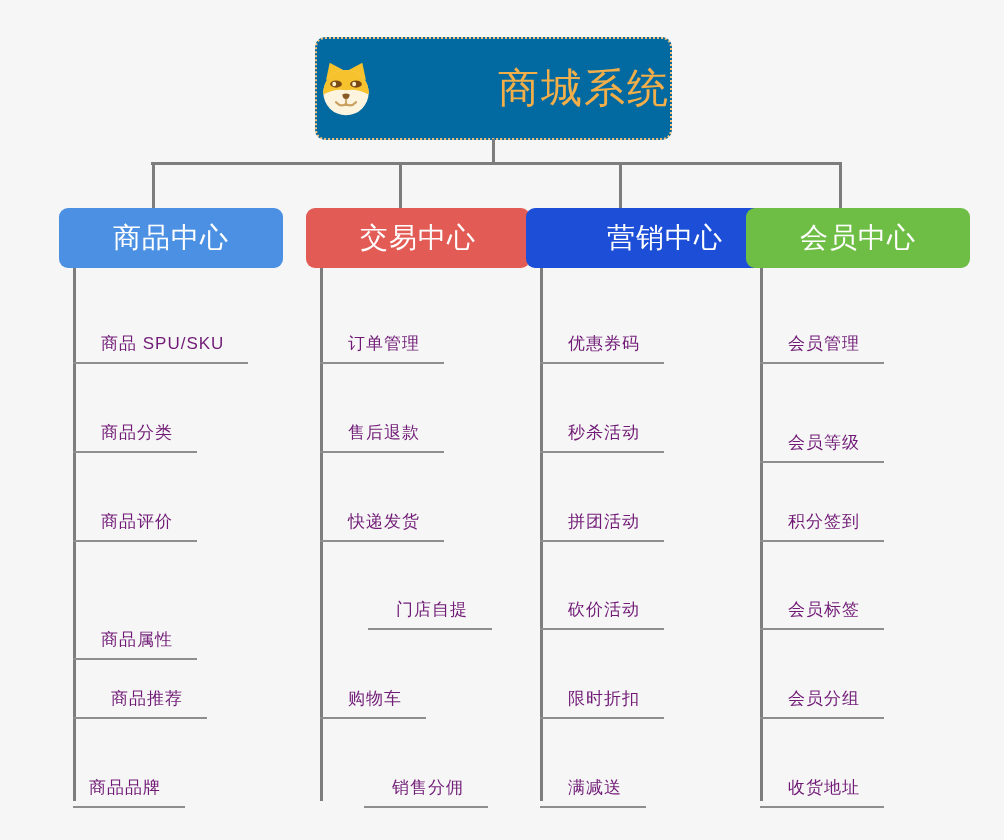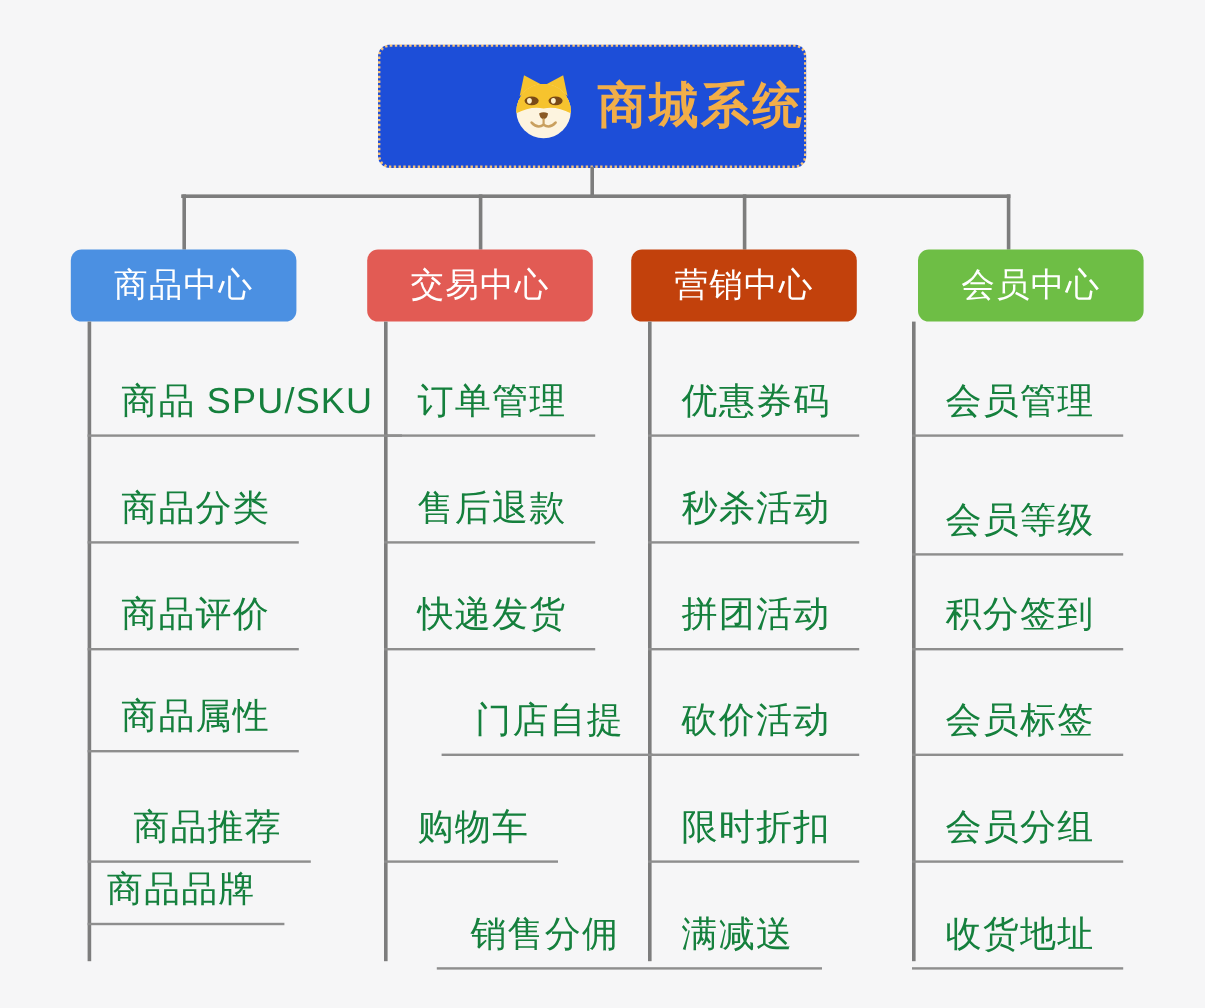--- a/index.html
+++ b/index.html
@@ -15,62 +15,61 @@
     overflow: hidden;
   }
   .line {
     position: absolute;
     background: #7d7d7d;
   }
   .root-node {
     position: absolute;
     left: 315px; top: 37px;
     width: 357px; height: 103px;
-    background: #1d4ed8;
+    background: #0369a1;
     border: 2px dotted #f5c27a;
     border-radius: 10px;
     box-sizing: border-box;
     display: flex;
     align-items: center;
-    justify-content: flex-end;
+    justify-content: space-between;
     gap: 16px;
-    font-weight: bold;
   }
   .root-title {
     font-size: 41px;
     letter-spacing: 2px;
     color: #f2ae48;
     white-space: nowrap;
   }
   .branch-node {
     position: absolute;
     top: 208px;
-    width: 188px; height: 60px;
+    width: 224px; height: 60px;
     border-radius: 9px;
     display: flex;
     align-items: center;
     justify-content: center;
   }
   .branch-label {
     color: #ffffff;
     font-size: 28px;
     letter-spacing: 1px;
     white-space: nowrap;
   }
   .leaf {
     position: absolute;
     height: 42px;
     box-sizing: content-box;
     display: flex;
     align-items: flex-end;
     padding: 0 24px 7px 28px;
     border-bottom: 2px solid #8e8e8e;
-    font-size: 30px;
+    font-size: 17px;
     letter-spacing: 1px;
-    color: #15803d;
+    color: #701a75;
     white-space: nowrap;
   }
 </style>
 </head>
 <body>
 
 <div class="canvas">
 
   <div class="root-node">
     <span style="display:flex;">
@@ -98,47 +97,47 @@
 
   <div id="branches-layer">
       <div class="line" style="left: 151.5px; top: 162px; width: 3px; height: 46px;"></div>
       <div class="branch-node" style="left: 59px; background: rgb(75, 144, 226);">
         <span class="branch-label">商品中心</span>
       </div>
       <div class="line" style="left: 73px; top: 268px; width: 3px; height: 533px;"></div>
       <div class="leaf" style="left: 73px; top: 313px;">商品 SPU/SKU</div>
       <div class="leaf" style="left: 73px; top: 402px;">商品分类</div>
       <div class="leaf" style="left: 73px; top: 491px;">商品评价</div>
-      <div class="leaf" style="left: 73px; top: 576px;">商品属性</div>
+      <div class="leaf" style="left: 73px; top: 609px;">商品属性</div>
       <div class="leaf" style="left: 73px; top: 668px; padding-left: 38px;">商品推荐</div>
-      <div class="leaf" style="left: 73px; top: 720px; padding-left: 16px;">商品品牌</div>
+      <div class="leaf" style="left: 73px; top: 757px; padding-left: 16px;">商品品牌</div>
       <div class="line" style="left: 398.5px; top: 162px; width: 3px; height: 46px;"></div>
       <div class="branch-node" style="left: 306px; background: rgb(226, 91, 84);">
         <span class="branch-label">交易中心</span>
       </div>
       <div class="line" style="left: 320px; top: 268px; width: 3px; height: 533px;"></div>
       <div class="leaf" style="left: 320px; top: 313px;">订单管理</div>
       <div class="leaf" style="left: 320px; top: 402px;">售后退款</div>
       <div class="leaf" style="left: 320px; top: 491px;">快递发货</div>
       <div class="leaf" style="left: 320px; top: 579px; margin-left: 48px;">门店自提</div>
       <div class="leaf" style="left: 320px; top: 668px;">购物车</div>
       <div class="leaf" style="left: 320px; top: 757px; margin-left: 44px;">销售分佣</div>
       <div class="line" style="left: 618.5px; top: 162px; width: 3px; height: 46px;"></div>
-      <div class="branch-node" style="left: 526px; background: #c2410c;">
+      <div class="branch-node" style="left: 526px; background: #1d4ed8; padding-left: 27px;">
         <span class="branch-label">营销中心</span>
       </div>
       <div class="line" style="left: 540px; top: 268px; width: 3px; height: 533px;"></div>
       <div class="leaf" style="left: 540px; top: 313px;">优惠券码</div>
       <div class="leaf" style="left: 540px; top: 402px; text-align: right;">秒杀活动</div>
       <div class="leaf" style="left: 540px; top: 491px;">拼团活动</div>
       <div class="leaf" style="left: 540px; top: 579px;">砍价活动</div>
       <div class="leaf" style="left: 540px; top: 668px;">限时折扣</div>
       <div class="leaf" style="left: 540px; top: 757px;">满减送</div>
       <div class="line" style="left: 838.5px; top: 162px; width: 3px; height: 46px;"></div>
-      <div class="branch-node" style="left: 746px; background: rgb(110, 190, 69); margin-left: 19px;">
+      <div class="branch-node" style="left: 746px; background: rgb(110, 190, 69);">
         <span class="branch-label">会员中心</span>
       </div>
       <div class="line" style="left: 760px; top: 268px; width: 3px; height: 533px;"></div>
       <div class="leaf" style="left: 760px; top: 313px;">会员管理</div>
       <div class="leaf" style="left: 760px; top: 412px;">会员等级</div>
       <div class="leaf" style="left: 760px; top: 491px; padding-left: 28px;">积分签到</div>
       <div class="leaf" style="left: 760px; top: 579px;">会员标签</div>
       <div class="leaf" style="left: 760px; top: 668px;">会员分组</div>
       <div class="leaf" style="left: 760px; top: 757px;">收货地址</div>
     </div>

